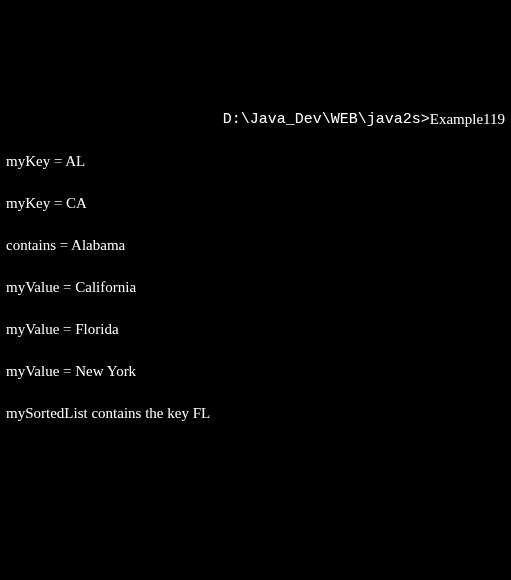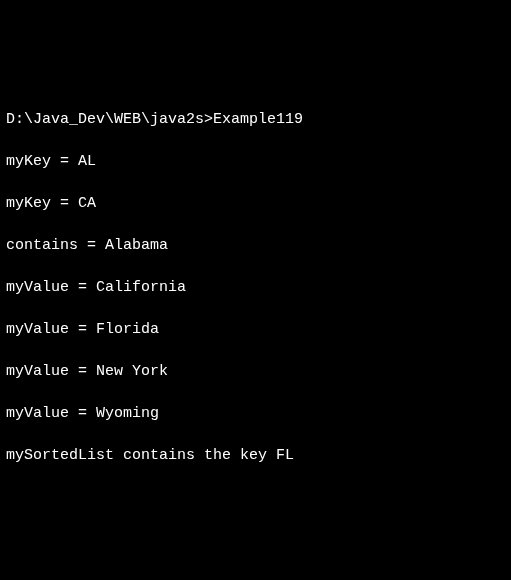--- a/index.html
+++ b/index.html
@@ -14,49 +14,51 @@
       font-size: 15px;
       line-height: 1.4;
       padding: 4px 6px;
       width: 511px;
       height: 580px;
       overflow: hidden;
       white-space: pre;
     }
     .prompt-line {
       display: flex;
+      justify-content: flex-end;
     }
     .prompt-path {
       color: #fff;
     }
     .prompt-cmd {
       color: #fff;
+      font-family: Liberation Serif, serif;
     }
     .output-line {
       color: #fff;
+      font-family: Liberation Serif, serif;
     }
     .content {
       position: relative;
       z-index: 1;
     }
   </style>
 </head>
 <body>
 
 
 
 <div class="content">
 <div class="prompt-line"><span class="prompt-path">D:\Java_Dev\WEB\java2s&gt;</span><span class="prompt-cmd">Example119</span></div>
 <div class="output-line">myKey = AL</div>
 <div class="output-line">myKey = CA</div>
 <div class="output-line">contains = Alabama</div>
 <div class="output-line">myValue = California</div>
 <div class="output-line">myValue = Florida</div>
 <div class="output-line">myValue = New York</div>
-<div class="output-line">myValue = Wyoming</div>
 <div class="output-line">mySortedList contains the key FL</div>
 
 
 
 
 
 
 
 
 

